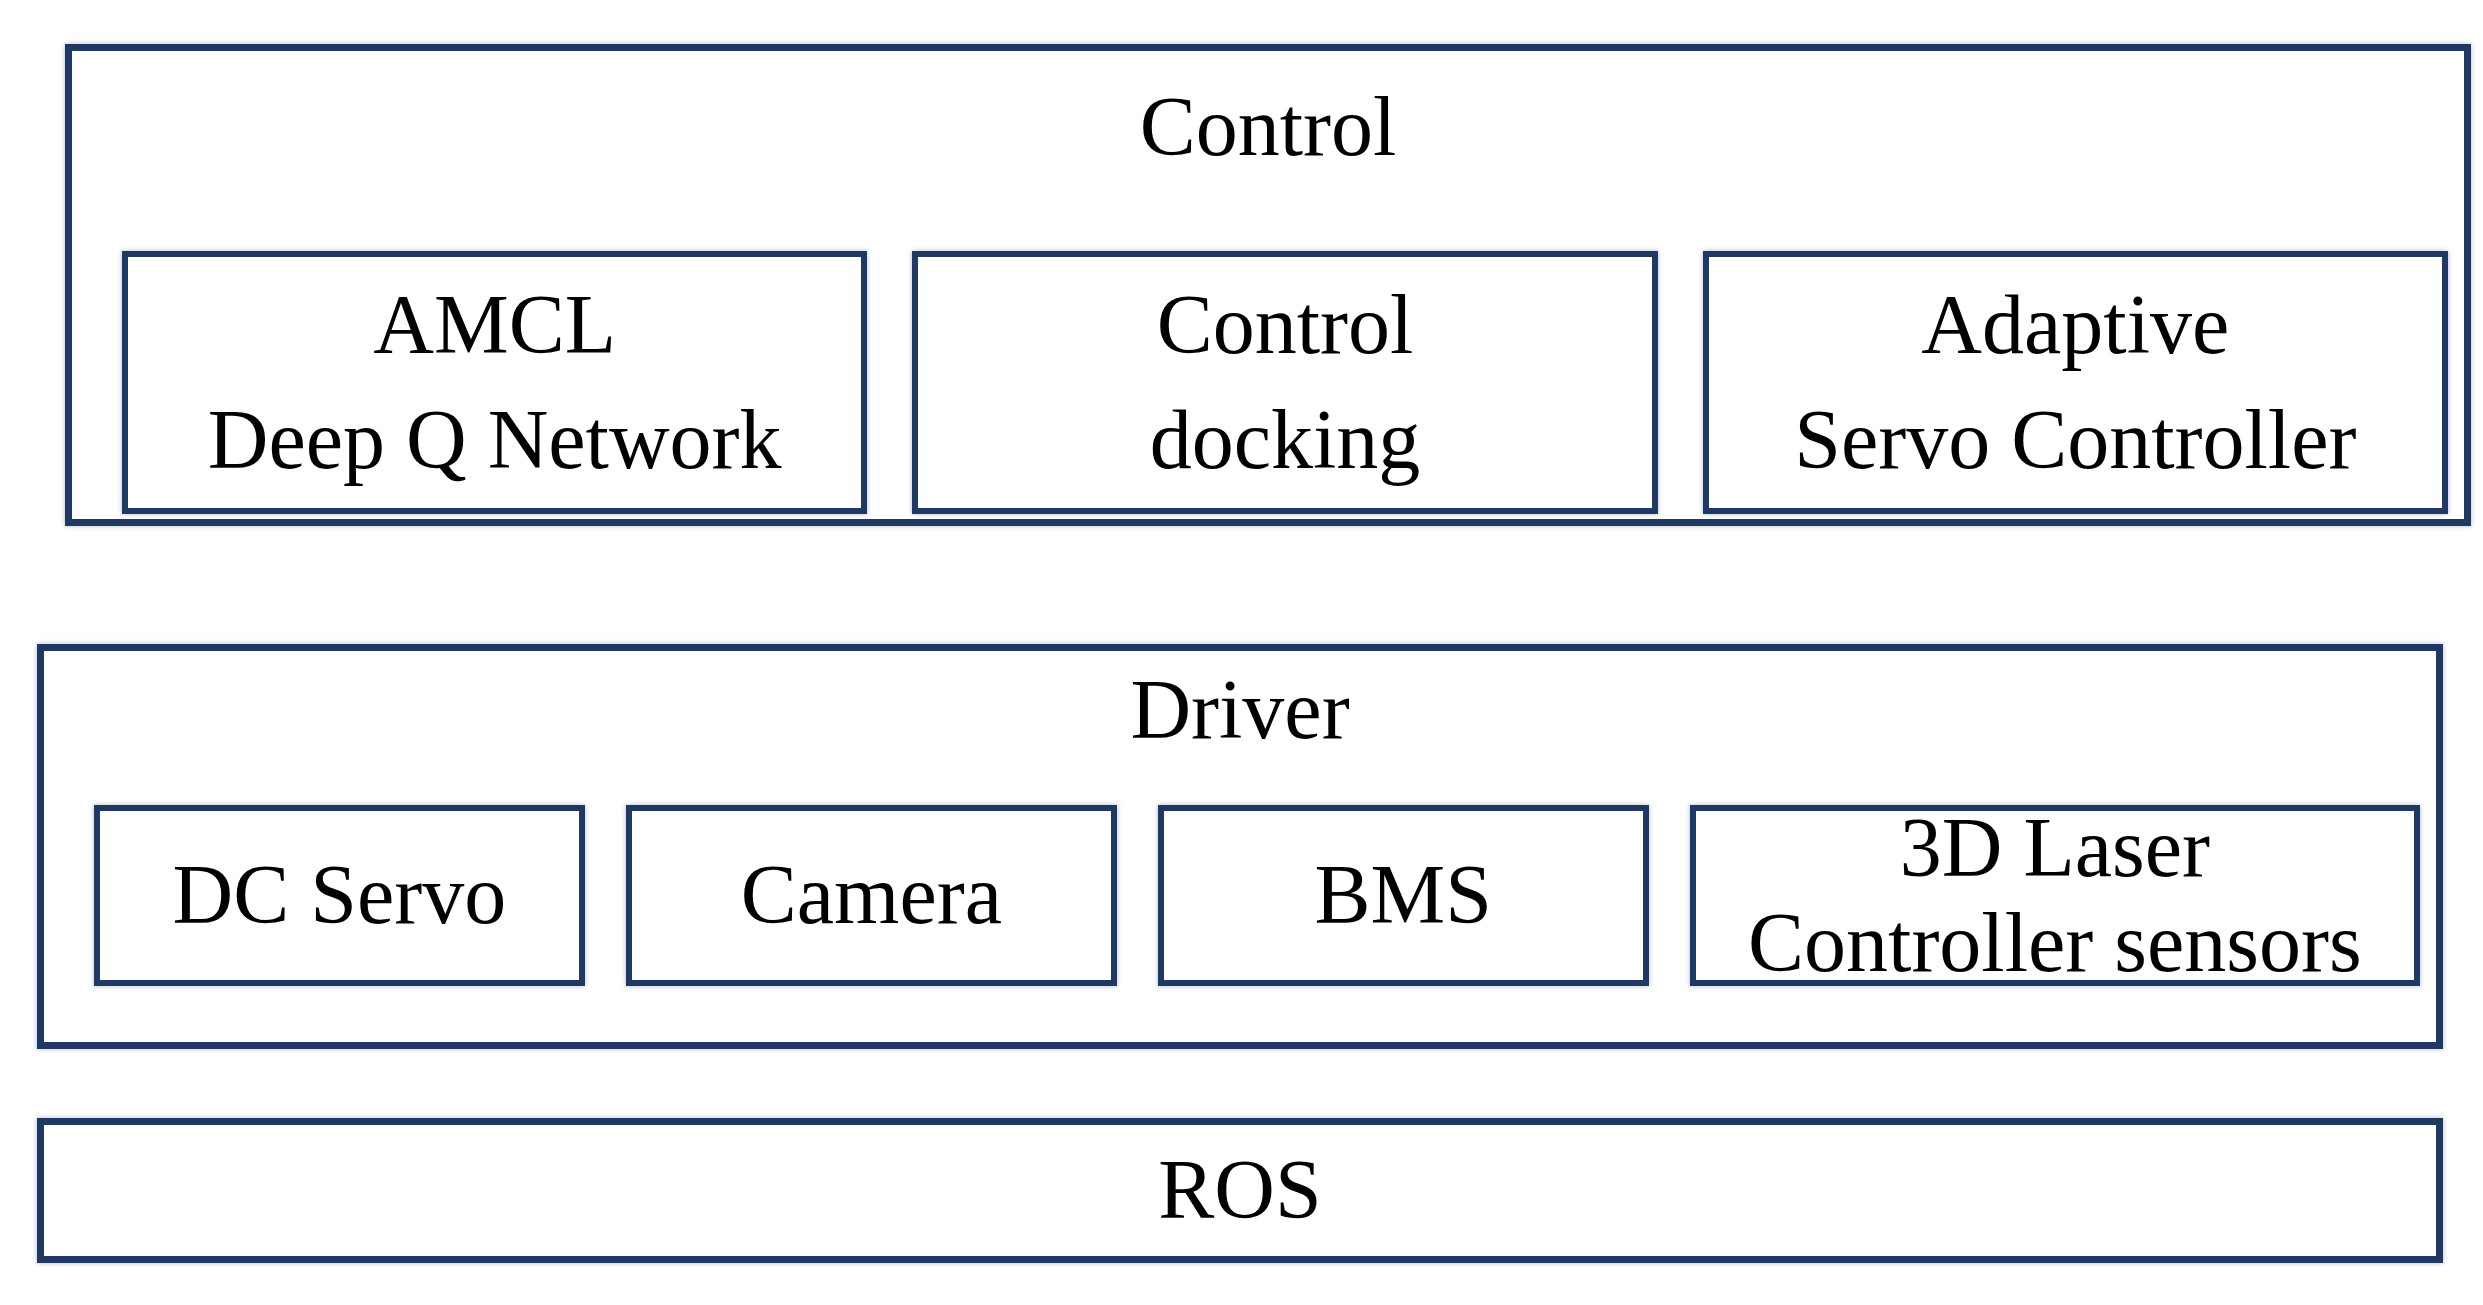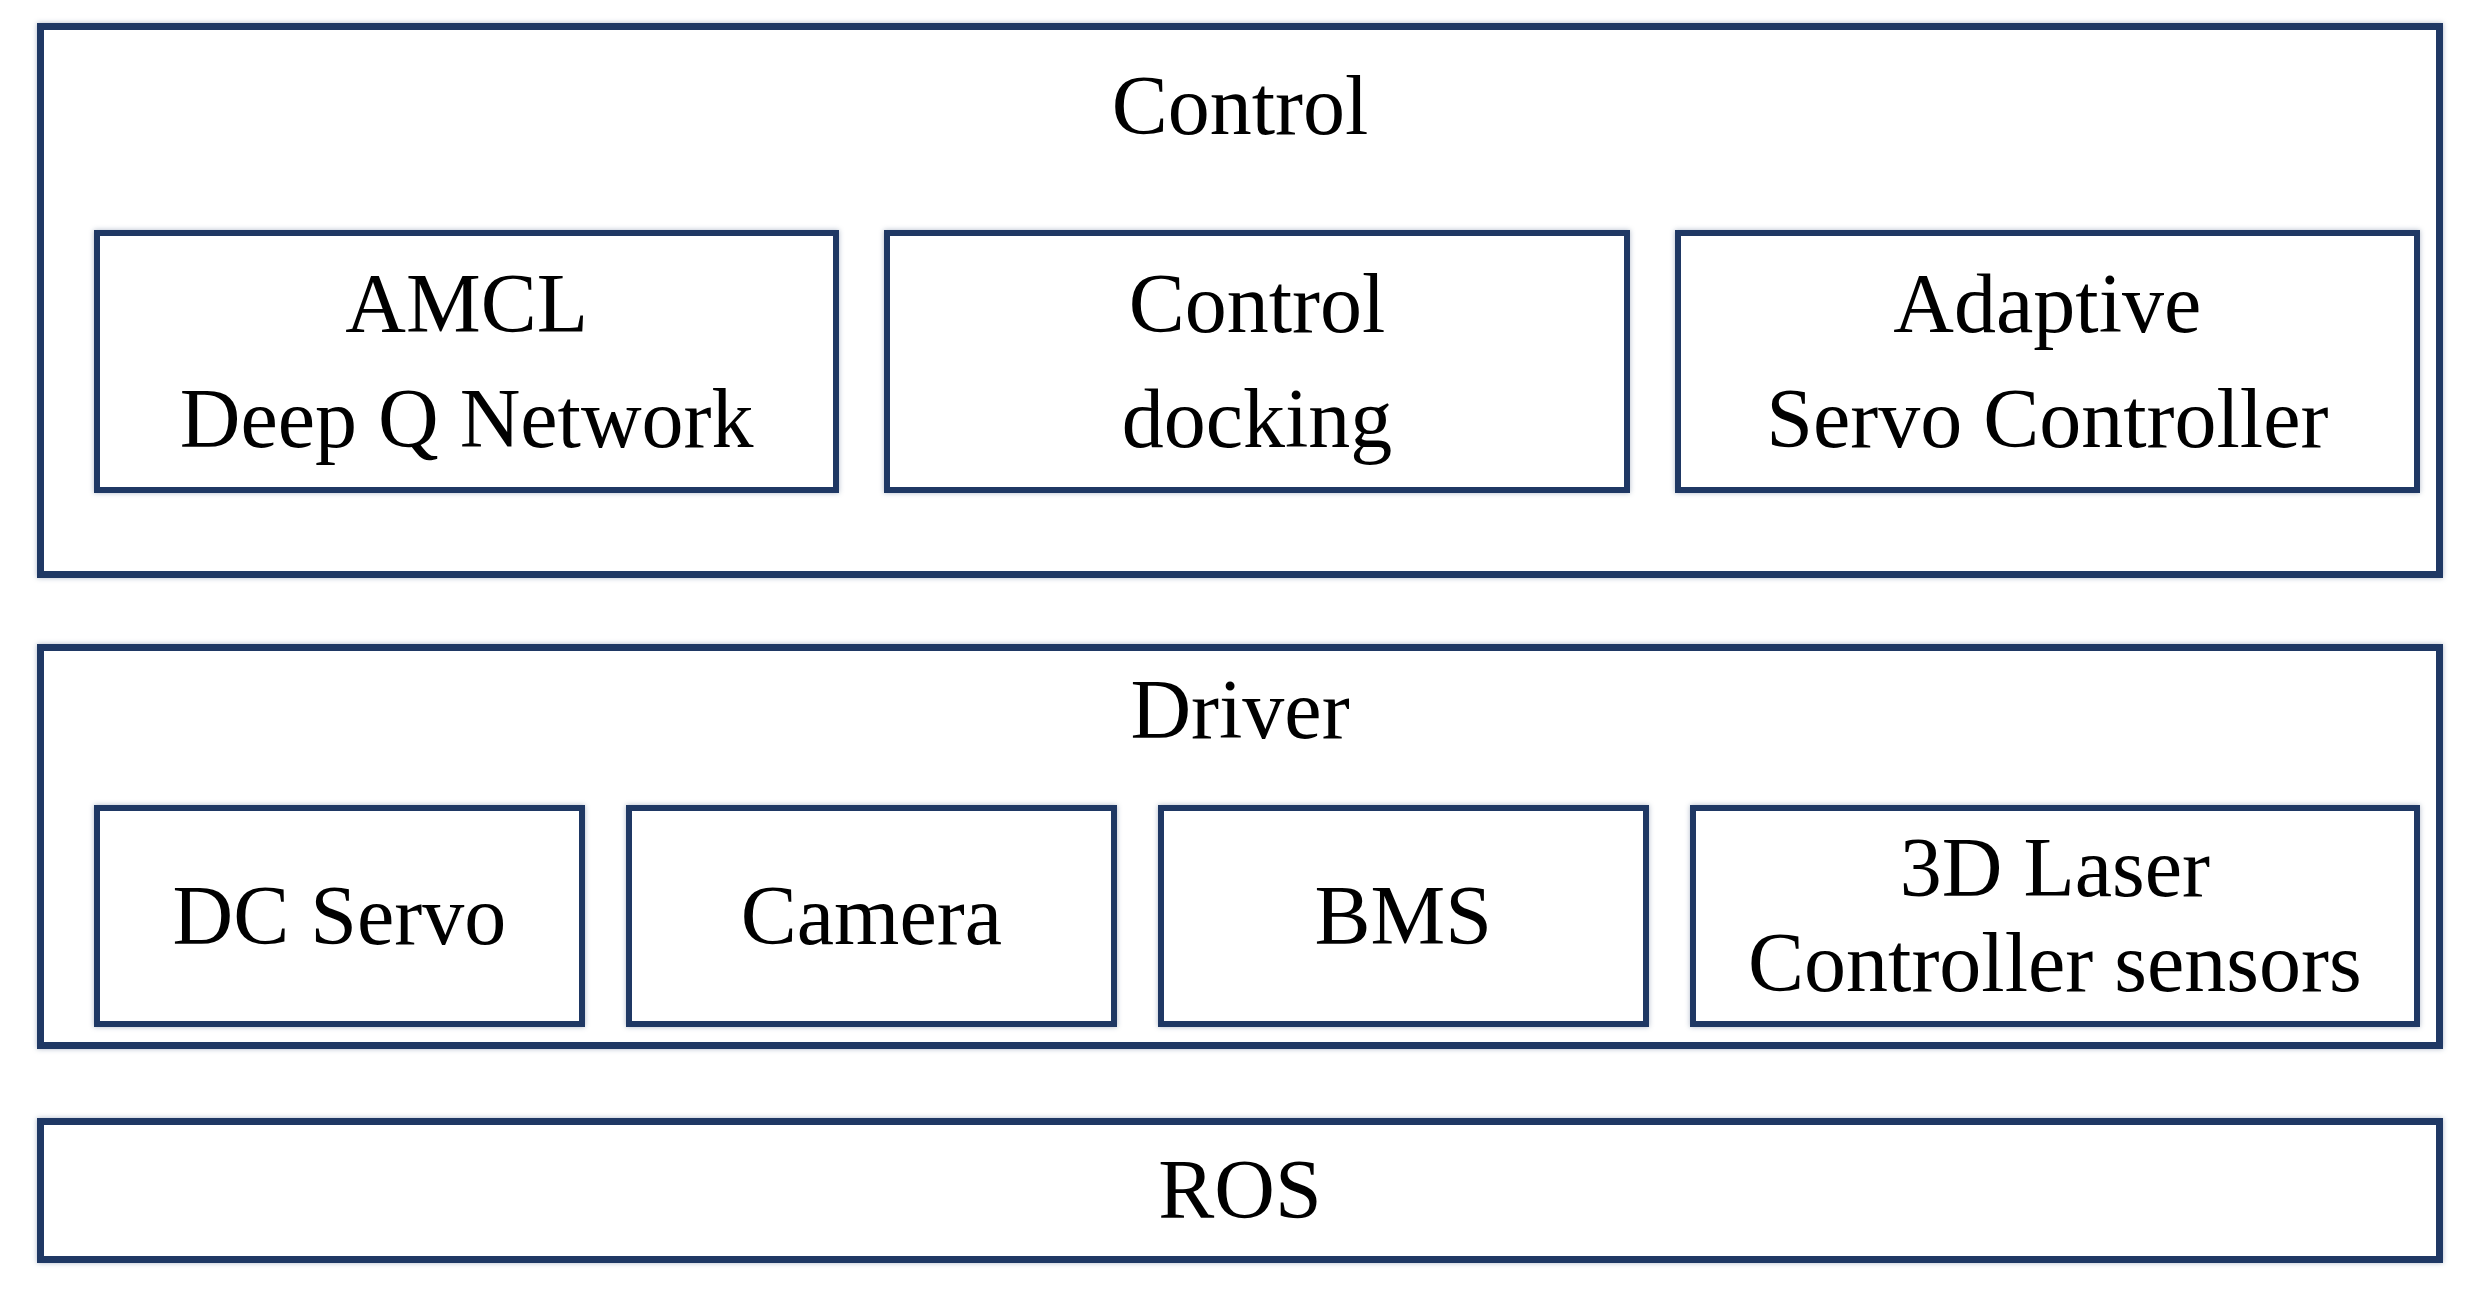--- a/index.html
+++ b/index.html
@@ -19,21 +19,21 @@
     --accent: #1f3864;
   }
   .layer {
     position: absolute;
     left: 37px;
     width: 2406px;
     background: #ffffff;
     border: 7px solid var(--accent);
     box-shadow: 0 0 5px rgba(31, 56, 100, 0.35);
   }
-  .layer-control { top: 23px;   height: 555px; }
+  .layer-control { top: 44px;   height: 482px; margin-left: 28px; }
   .layer-driver  { top: 644px;  height: 405px; }
   .layer-ros {
     top: 1118px;
     height: 145px;
     display: flex;
     align-items: center;
     justify-content: center;
   }
   .layer-title {
     text-align: center;
@@ -42,21 +42,21 @@
     color: #000000;
   }
   .layer-control .layer-title { padding-top: 26px; }
   .layer-driver  .layer-title { padding-top: 9px; }
   .layer-ros     .layer-title { padding-top: 0; }
   .box-row {
     position: absolute;
     display: flex;
   }
   .layer-control .box-row { left: 50px; right: 16px; top: 200px; height: 263px; gap: 45px; }
-  .layer-driver  .box-row { left: 50px; right: 16px; top: 154px; height: 222px; gap: 41px; }
+  .layer-driver  .box-row { left: 50px; right: 16px; top: 154px; height: 181px; gap: 41px; }
   .box {
     flex: 1;
     background: #ffffff;
     border: 6px solid var(--accent);
     box-shadow: 0 0 5px rgba(31, 56, 100, 0.35);
     display: flex;
     flex-direction: column;
     align-items: center;
     justify-content: center;
     text-align: center;

